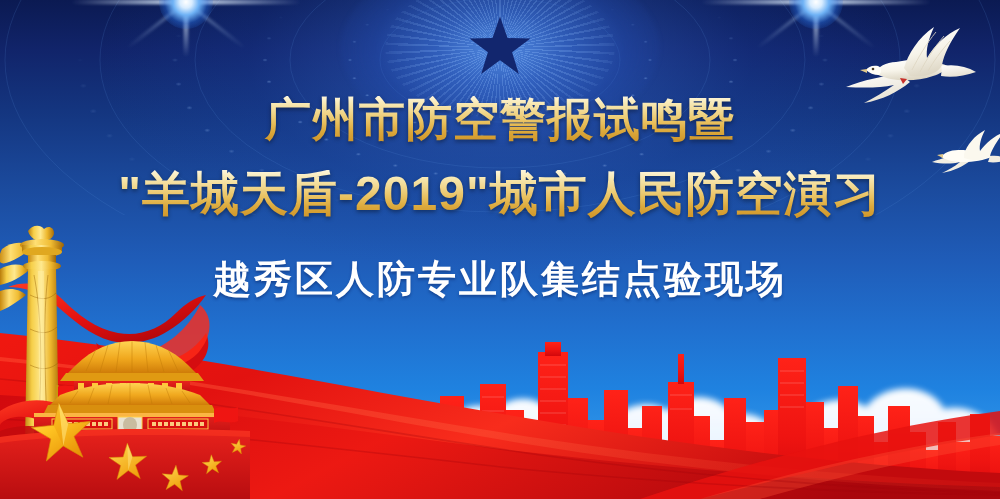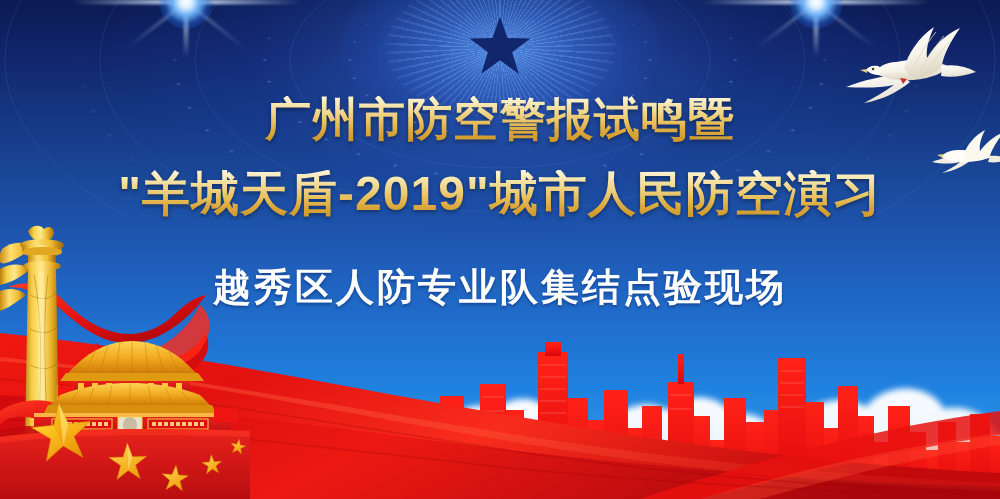--- a/index.html
+++ b/index.html
@@ -93,21 +93,21 @@
     font-size:46px;line-height:46px;
     background:linear-gradient(180deg,
       #fdf6dd 0%, #f7e7b0 18%, #f0d487 38%, #e8bf5c 58%, #dca93c 76%, #cf9529 100%);
     -webkit-background-clip:text;background-clip:text;
     color:transparent;-webkit-text-fill-color:transparent;
     filter:drop-shadow(0 2px 2px rgba(0,0,0,.38));
   }
   #title1{top:96px;}
   #title2{top:170px;font-size:48px;line-height:48px;}
   #title3{
-    position:absolute;top:268px;
+    position:absolute;top:260px;
     font-size:38px;line-height:38px;
     color:#ffffff;
     text-shadow:0 2px 3px rgba(8,30,90,.45);
     letter-spacing:3px;
   }
 
   
   .cloudlayer{position:absolute;left:0;bottom:0;width:1000px;height:190px;}
 
   

